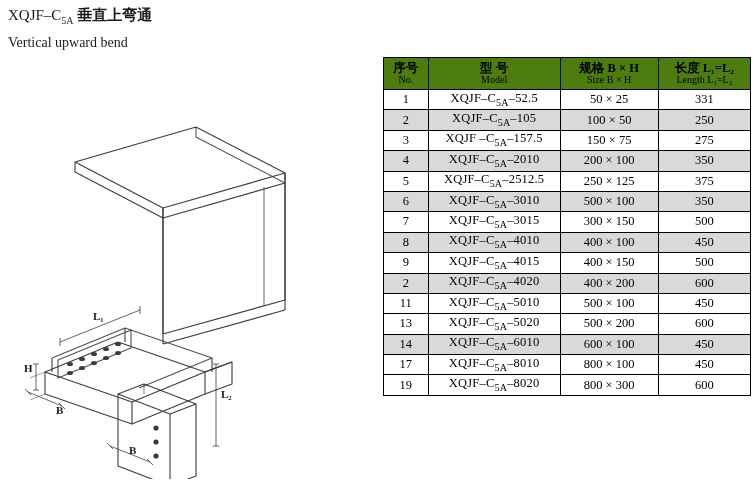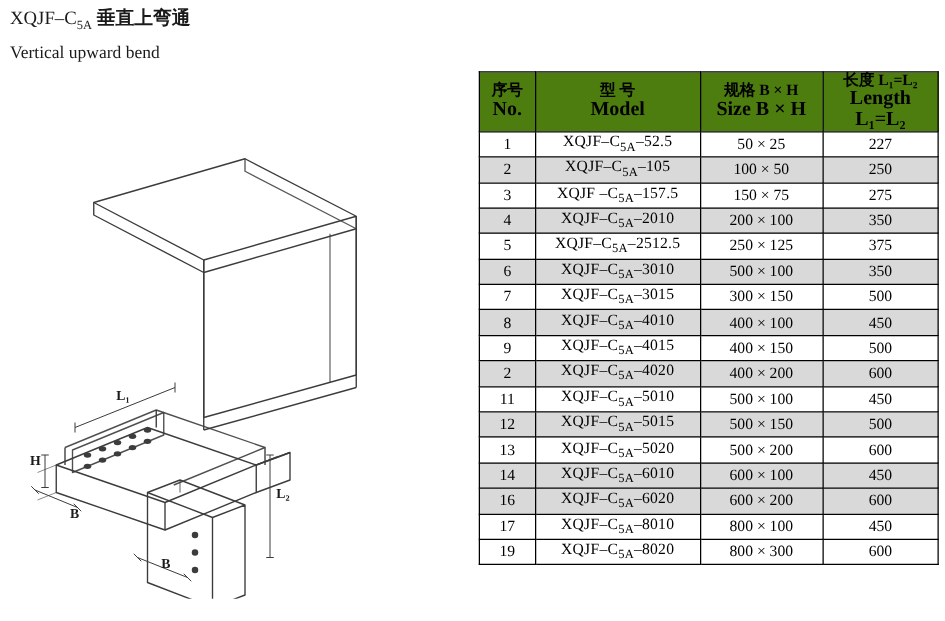--- a/index.html
+++ b/index.html
@@ -80,22 +80,22 @@
     font-weight: normal;
     background: #4d7c0f;
   }
   .spec-table thead th .l1 {
     display: block;
     font-weight: bold;
     font-size: 12.5px;
   }
   .spec-table thead th .l2 {
     display: block;
-    font-weight: bold;
-    font-size: 16px;
+    font-weight: normal;
+    font-size: 10px;
   }
   .col-no    { width: 44px; }
   .col-model { width: 132px; margin-top: 16px; }
   .col-size  { width: 98px; }
   .col-len   { width: 92px; }
   tr.alt td {
     background: #d9d9d9;
   }
   td.model-cell {
     letter-spacing: 0.2px;
@@ -241,21 +241,21 @@
           <span class="l1">长度 L₁=L₂</span>
           <span class="l2">Length L₁=L₂</span>
         </th>
       </tr>
     </thead>
     <tbody id="table-body">
         <tr>
           <td class="col-no">1</td>
           <td class="col-model model-cell">XQJF–C<span class="sub">5A</span>–52.5</td>
           <td class="col-size">50 × 25</td>
-          <td class="col-len">227</td>
+          <td class="col-len">331</td>
         </tr>
         <tr class="alt">
           <td class="col-no">2</td>
           <td class="col-model model-cell">XQJF–C<span class="sub">5A</span>–105</td>
           <td class="col-size">100 × 50</td>
           <td class="col-len">250</td>
         </tr>
         <tr>
           <td class="col-no">3</td>
           <td class="col-model model-cell">XQJF –C<span class="sub">5A</span>–157.5</td>
@@ -303,44 +303,32 @@
           <td class="col-model model-cell">XQJF–C<span class="sub">5A</span>–4020</td>
           <td class="col-size">400 × 200</td>
           <td class="col-len">600</td>
         </tr>
         <tr>
           <td class="col-no">11</td>
           <td class="col-model model-cell">XQJF–C<span class="sub">5A</span>–5010</td>
           <td class="col-size">500 × 100</td>
           <td class="col-len">450</td>
         </tr>
-        <tr class="alt">
-          <td class="col-no">12</td>
-          <td class="col-model model-cell">XQJF–C<span class="sub">5A</span>–5015</td>
-          <td class="col-size">500 × 150</td>
-          <td class="col-len">500</td>
-        </tr>
         <tr>
           <td class="col-no">13</td>
           <td class="col-model model-cell">XQJF–C<span class="sub">5A</span>–5020</td>
           <td class="col-size">500 × 200</td>
           <td class="col-len">600</td>
         </tr>
         <tr class="alt">
           <td class="col-no">14</td>
           <td class="col-model model-cell">XQJF–C<span class="sub">5A</span>–6010</td>
           <td class="col-size">600 × 100</td>
           <td class="col-len">450</td>
         </tr>
-        <tr class="alt">
-          <td class="col-no">16</td>
-          <td class="col-model model-cell">XQJF–C<span class="sub">5A</span>–6020</td>
-          <td class="col-size">600 × 200</td>
-          <td class="col-len">600</td>
-        </tr>
         <tr>
           <td class="col-no">17</td>
           <td class="col-model model-cell">XQJF–C<span class="sub">5A</span>–8010</td>
           <td class="col-size">800 × 100</td>
           <td class="col-len">450</td>
         </tr>
         <tr>
           <td class="col-no">19</td>
           <td class="col-model model-cell">XQJF–C<span class="sub">5A</span>–8020</td>
           <td class="col-size">800 × 300</td>

